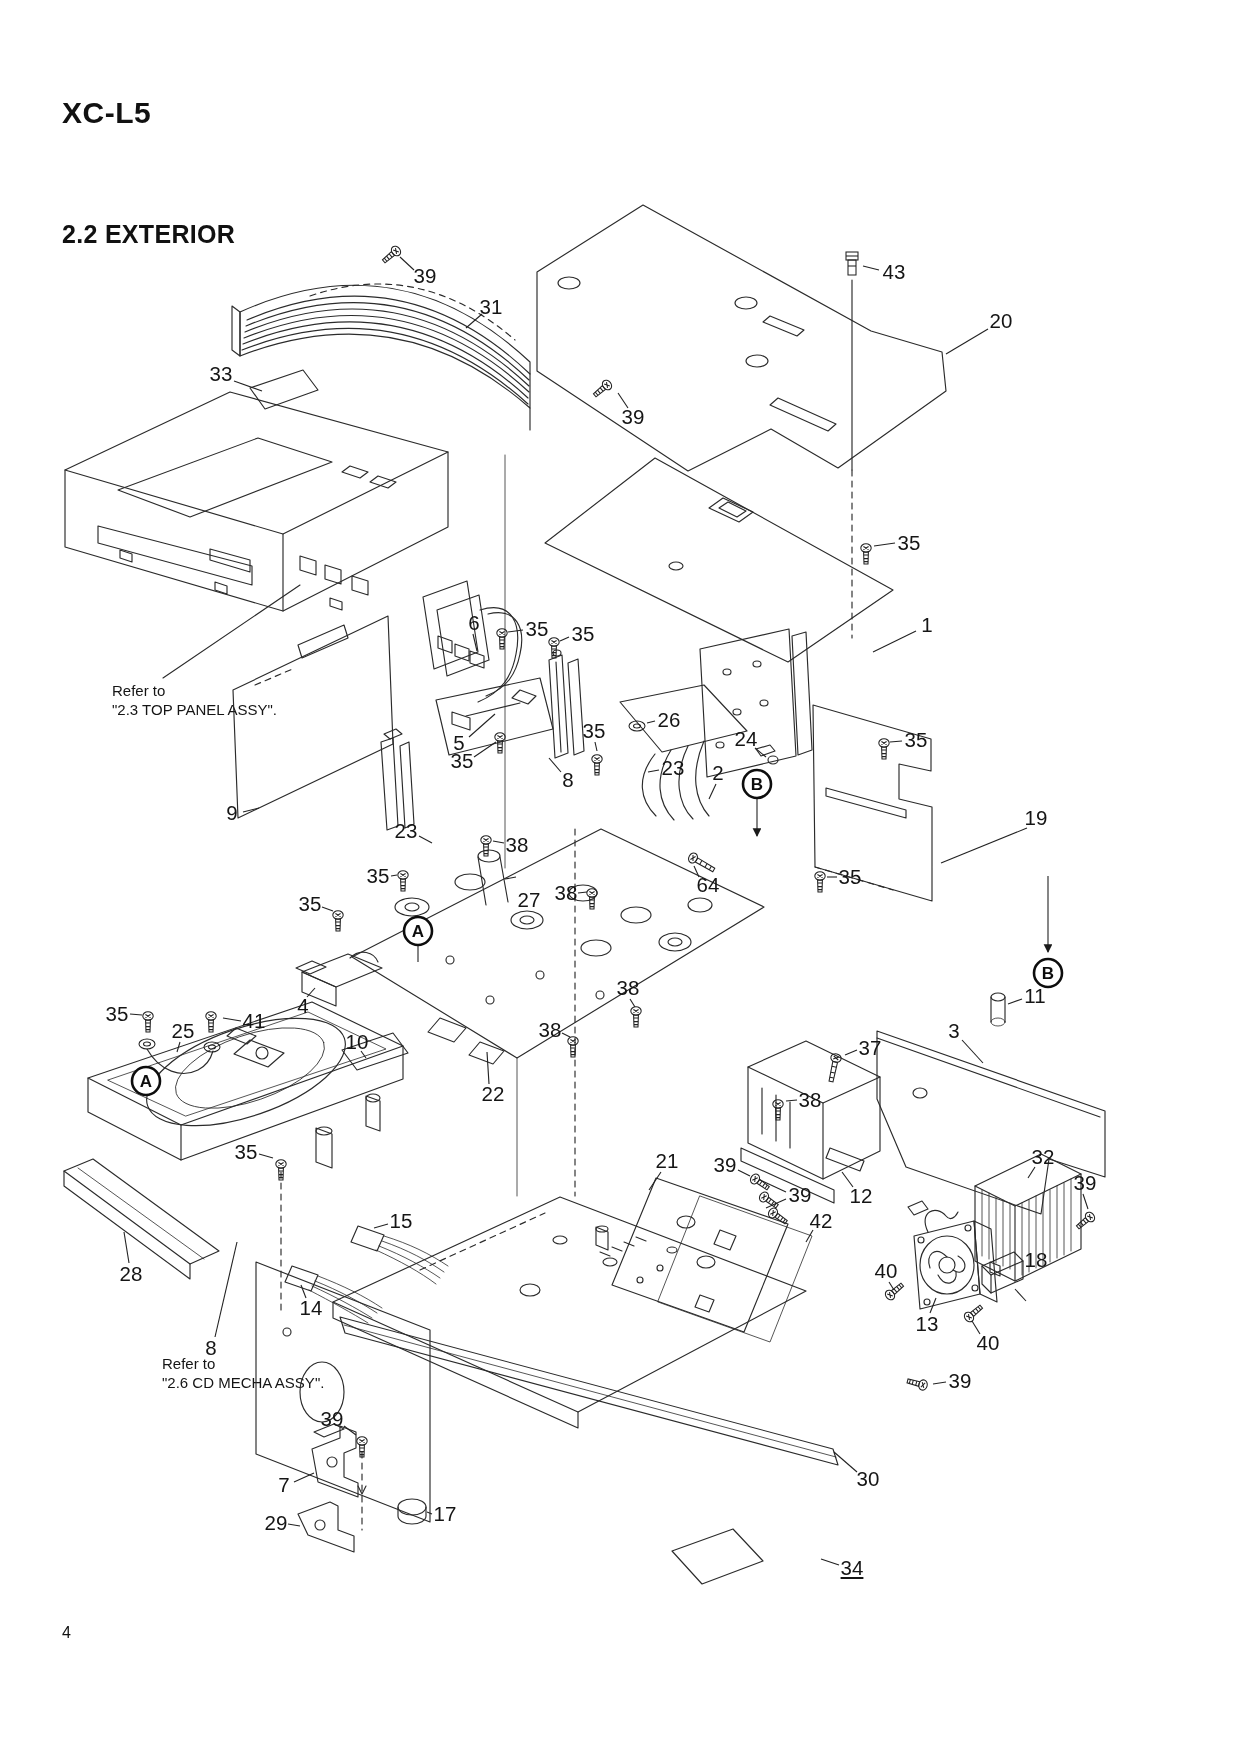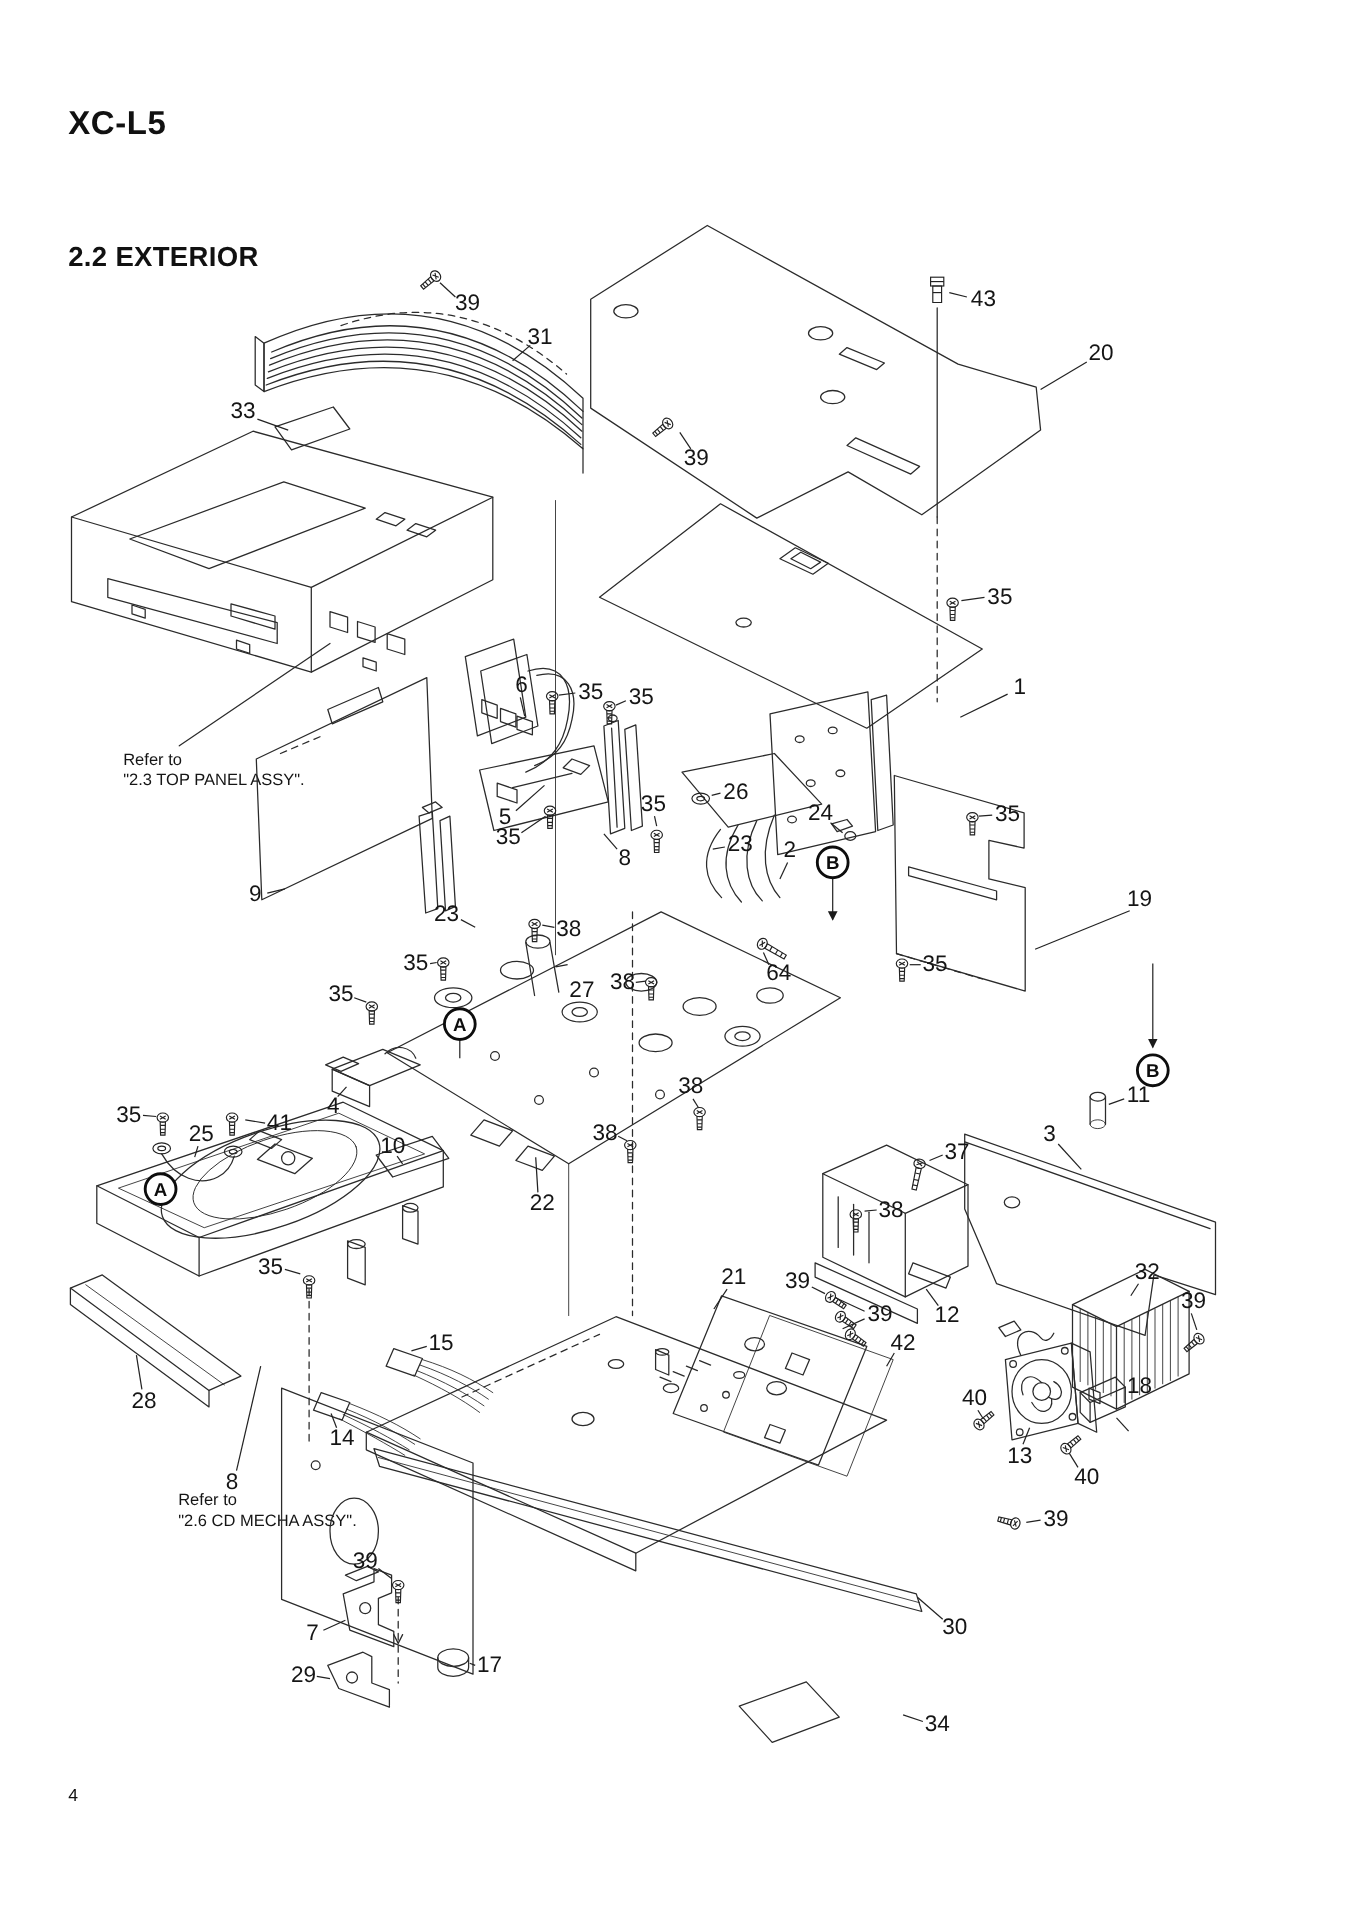--- a/index.html
+++ b/index.html
@@ -668,16 +668,16 @@
       <div class="callout" style="left: 401px; top: 1221px;">15</div>
       <div class="callout" style="left: 131px; top: 1274px;">28</div>
       <div class="callout" style="left: 311px; top: 1308px;">14</div>
       <div class="callout" style="left: 211px; top: 1348px;">8</div>
       <div class="callout" style="left: 445px; top: 1514px;">17</div>
       <div class="callout" style="left: 284px; top: 1485px;">7</div>
       <div class="callout" style="left: 276px; top: 1523px;">29</div>
       <div class="callout" style="left: 332px; top: 1419px;">39</div>
       <div class="callout" style="left: 960px; top: 1381px;">39</div>
       <div class="callout" style="left: 868px; top: 1479px;">30</div>
-      <div class="callout" style="left: 852px; top: 1568px;">34</div>
+      <div class="callout" style="left: 852px; top: 1568px; text-decoration: underline;">34</div>
     </div>
 
 </div>
 
 </body></html>

